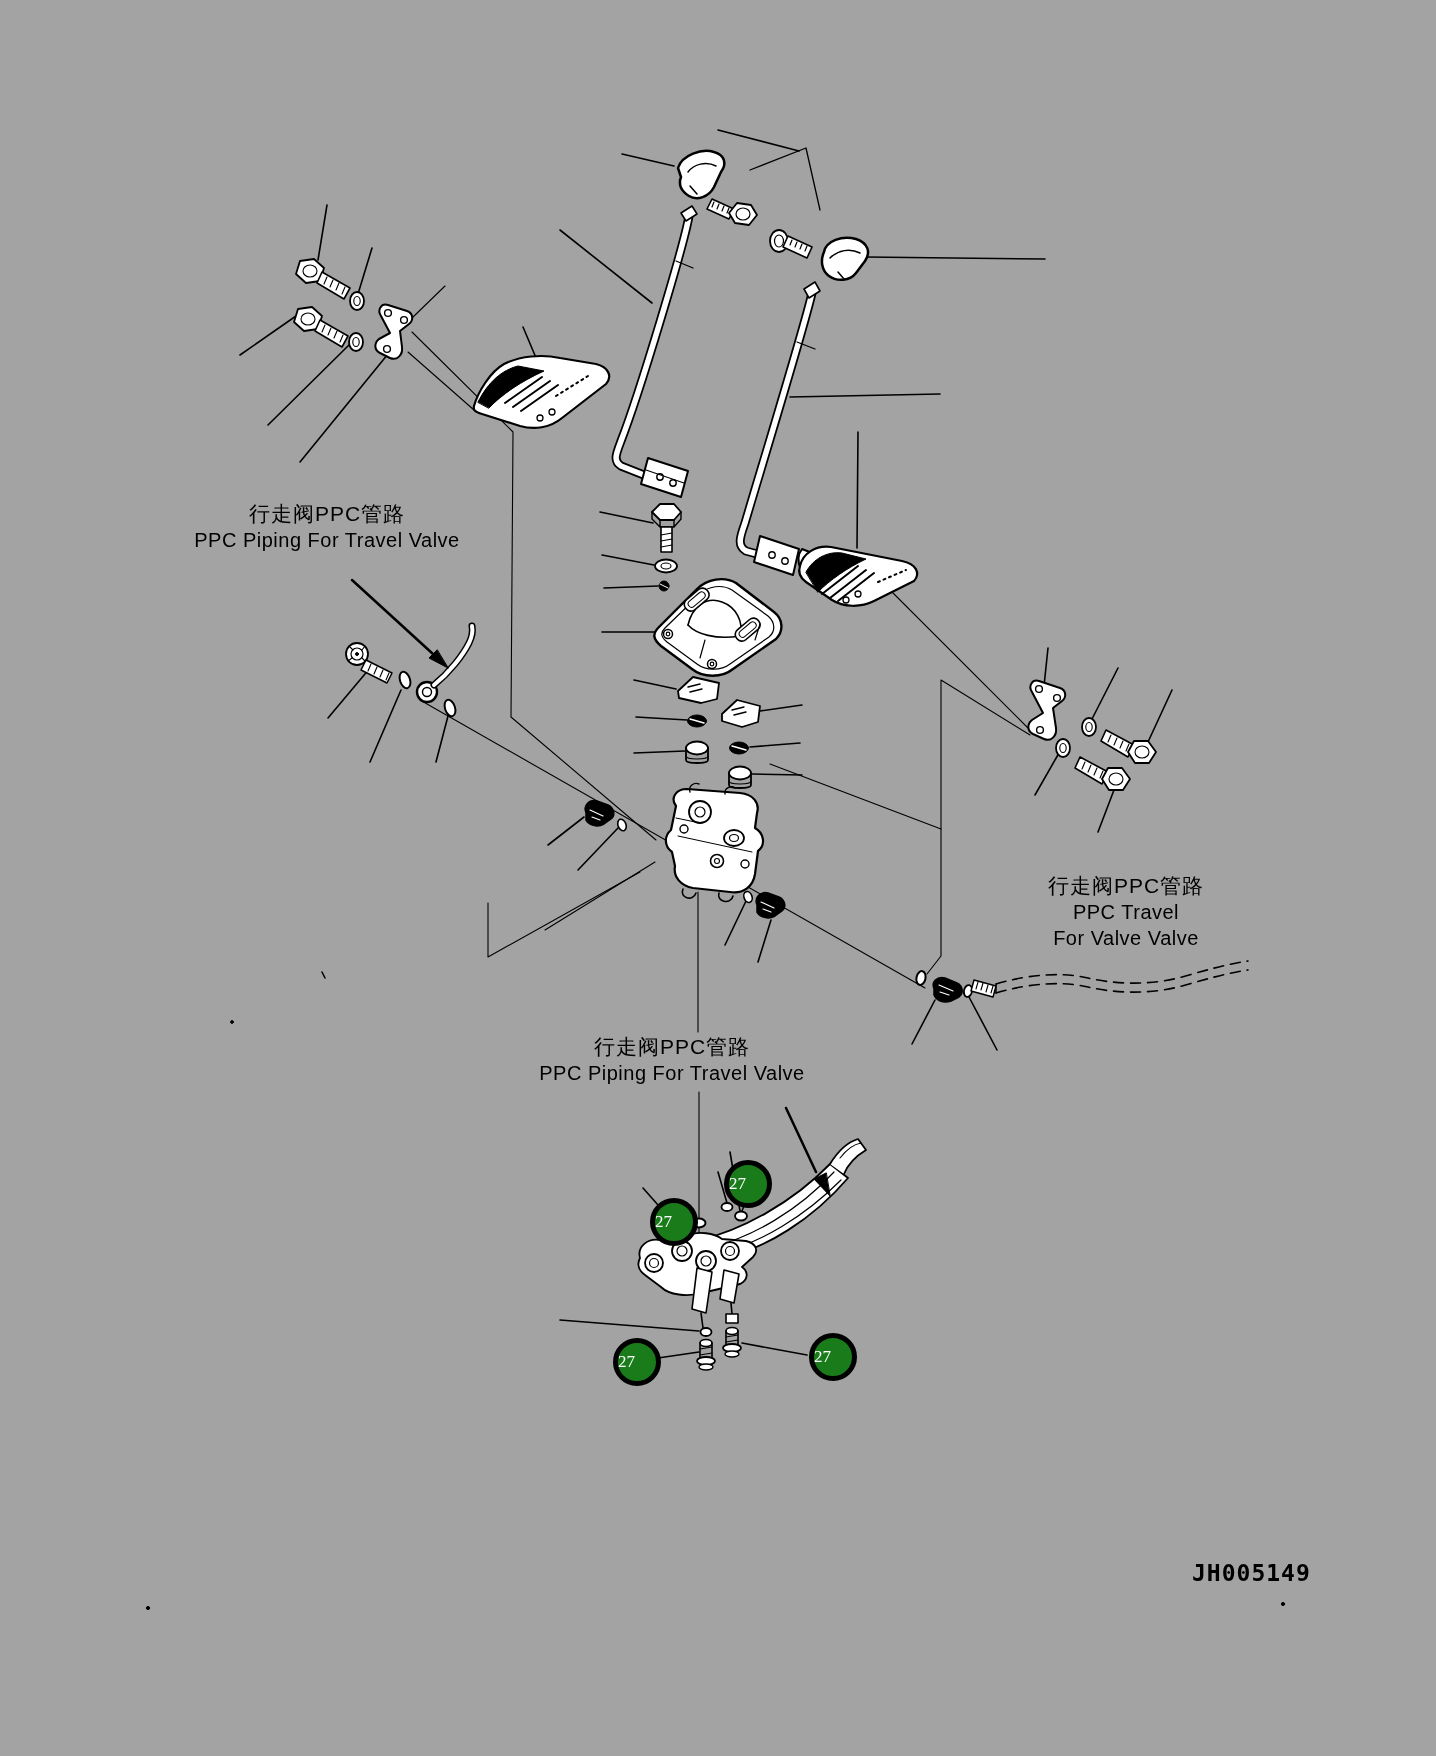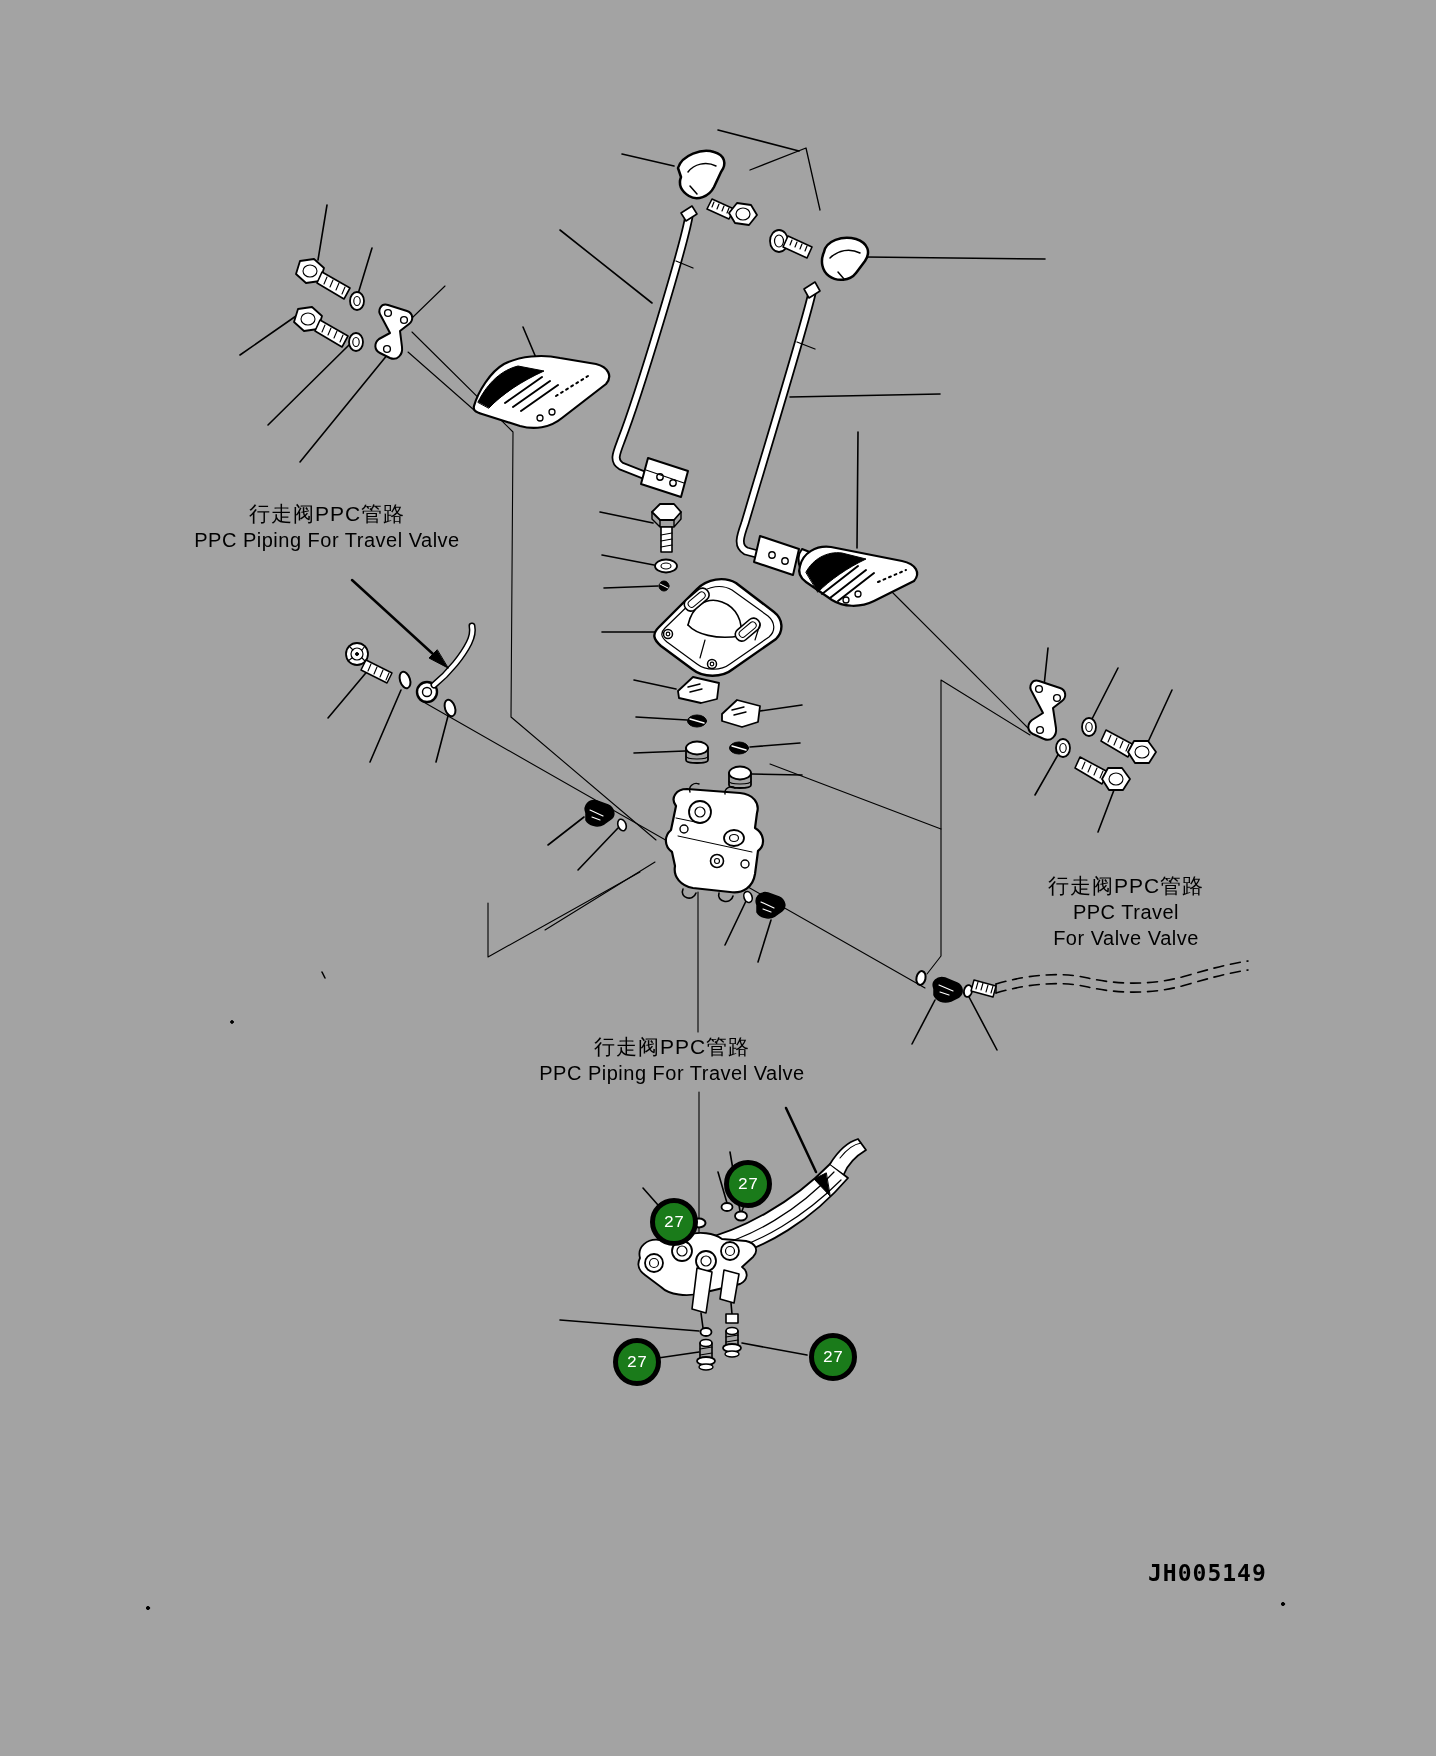--- a/index.html
+++ b/index.html
@@ -8,24 +8,24 @@
   svg{position:absolute;left:0;top:0;}
   svg *{stroke-linecap:round;stroke-linejoin:round;}
   .s{stroke:#000;fill:none;}
   .sw{stroke:#000;fill:#fff;}
   .sb{stroke:#000;fill:#000;}
   .wi{stroke:#fff;fill:none;}
   .label{position:absolute;text-align:center;line-height:1.3;}
   .label .zh{font-size:21px;letter-spacing:1px;}
   .label .en{font-size:20px;letter-spacing:0.5px;}
   .badge{position:absolute;width:38px;height:38px;border-radius:50%;
-         border:5px solid #000;display:flex;align-items:center;justify-content:center;
-         font-family:Liberation Mono, monospace;font-size:17px;}
+         border:5px solid #000;display:flex;align-items:center;
+         font-family:Liberation Serif, serif;font-size:17px;}
   .code{position:absolute;font-family:"DejaVu Sans Mono",monospace;
-        font-size:23px;font-weight:bold;letter-spacing:1px;}
+        font-size:23px;font-weight:bold;letter-spacing:1px;margin-left:44px;}
 </style>
 </head>
 <body>
 
 <div class="page" style="background: #a3a3a3;">
 
 <svg width="1436" height="1756" viewBox="0 0 1436 1756">
 
   <g class="s" stroke-width="1.1">
     <path d="M412,332 L513,432 L511,717 L656,840"></path>

